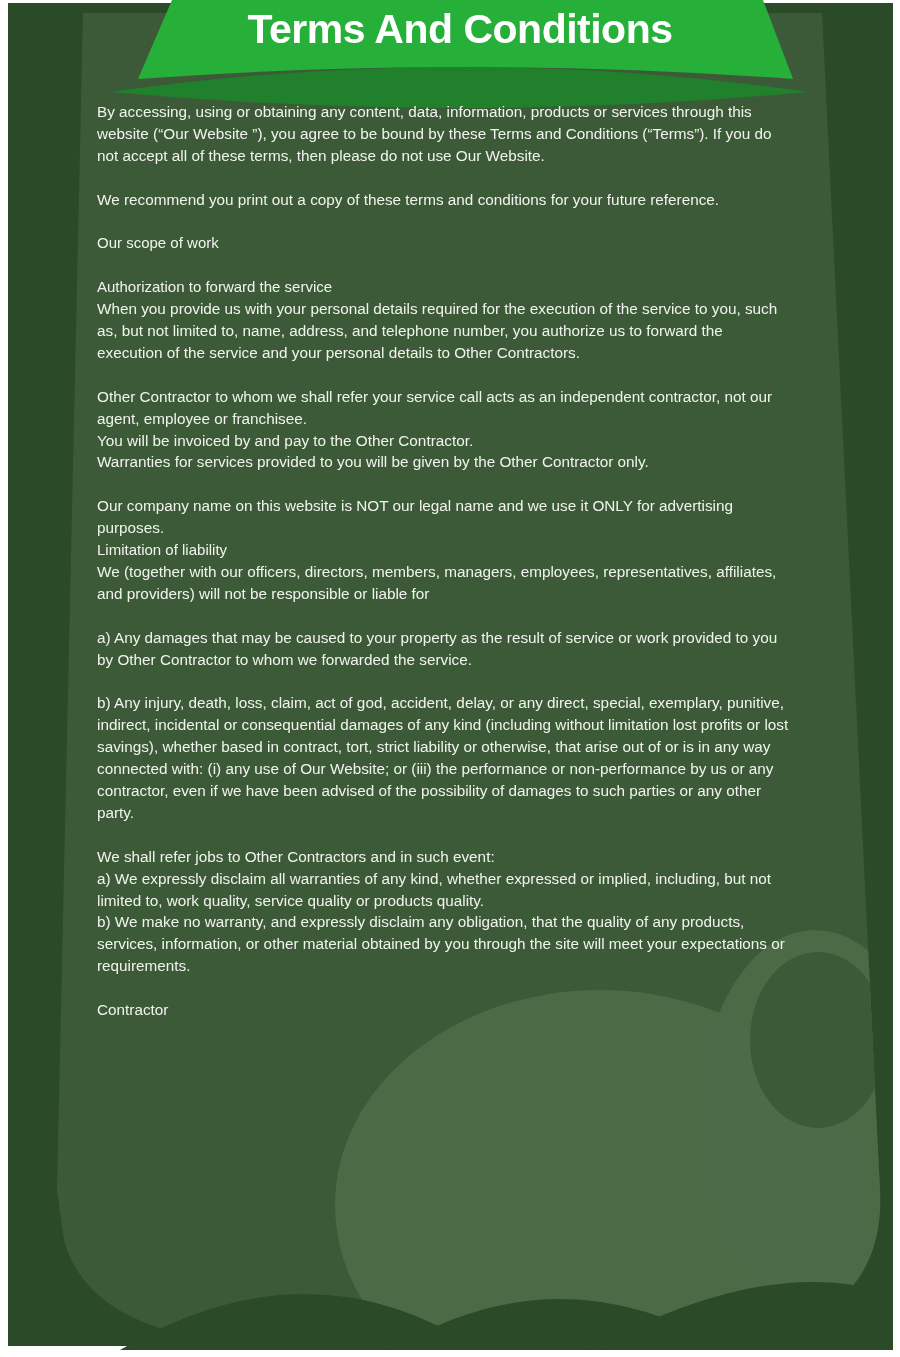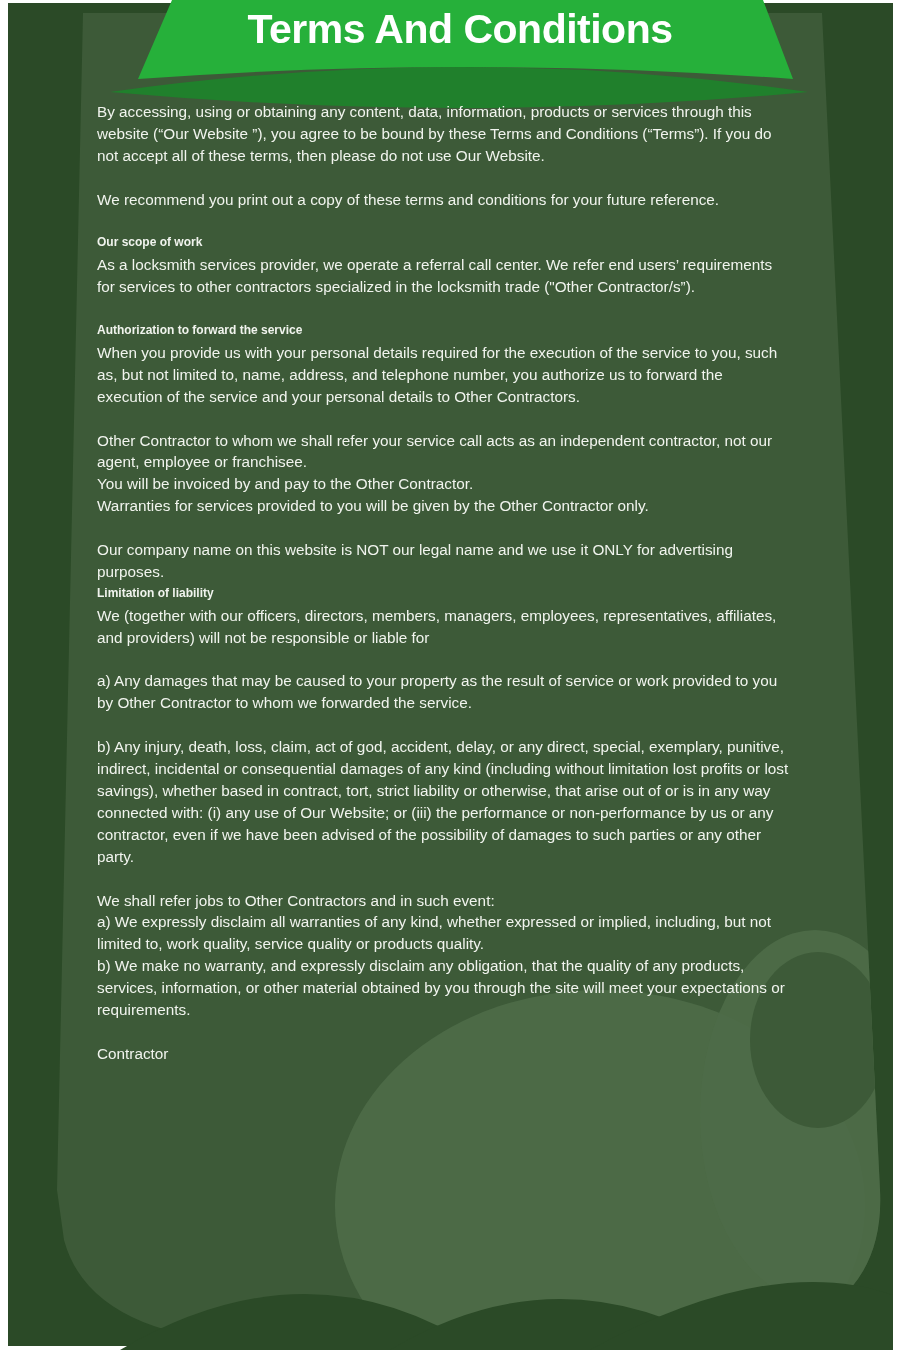--- a/index.html
+++ b/index.html
@@ -25,21 +25,21 @@
     font-size:41px;font-weight:700;letter-spacing:-0.5px;
     color:#ffffff;
   }
   .content{
     position:absolute;left:97px;top:101px;width:694px;
     color:var(--text);
     font-size:15.3px;line-height:21.9px;
   }
   .group{margin-bottom:21.9px;}
   .line{white-space:pre-line;}
-  .line.bold{font-weight:700;font-size:12px;}
+  .line.bold{font-weight:400;font-size:15px;}
 </style>
 </head>
 <body>
 
 <div class="page">
 
   <svg class="bg" width="900" height="1357" viewBox="0 0 900 1357" aria-hidden="true">
     <defs>
       <clipPath id="panelClip">
         <path d="M83,13 L822,13 L880,1190 Q885,1290 795,1326 Q720,1344 600,1344 L260,1344 Q90,1336 64,1240 L57,1190 Z"></path>
@@ -73,21 +73,20 @@
 
   <div class="content">
       <div class="group">
         <div class="line">By accessing, using or obtaining any content, data, information, products or services through this website (“Our Website ”), you agree to be bound by these Terms and Conditions (“Terms”). If you do not accept all of these terms, then please do not use Our Website.</div>
       </div>
       <div class="group">
         <div class="line">We recommend you print out a copy of these terms and conditions for your future reference.</div>
       </div>
       <div class="group">
         <div class="line bold">Our scope of work</div>
-        <div class="line">As a locksmith services provider, we operate a referral call center. We refer end users’ requirements for services to other contractors specialized in the locksmith trade ("Other Contractor/s”).</div>
       </div>
       <div class="group">
         <div class="line bold">Authorization to forward the service</div>
         <div class="line">When you provide us with your personal details required for the execution of the service to you, such as, but not limited to, name, address, and telephone number, you authorize us to forward the execution of the service and your personal details to Other Contractors.</div>
       </div>
       <div class="group">
         <div class="line">Other Contractor to whom we shall refer your service call acts as an independent contractor, not our agent, employee or franchisee.
 You will be invoiced by and pay to the Other Contractor.
 Warranties for services provided to you will be given by the Other Contractor only.</div>
       </div>

